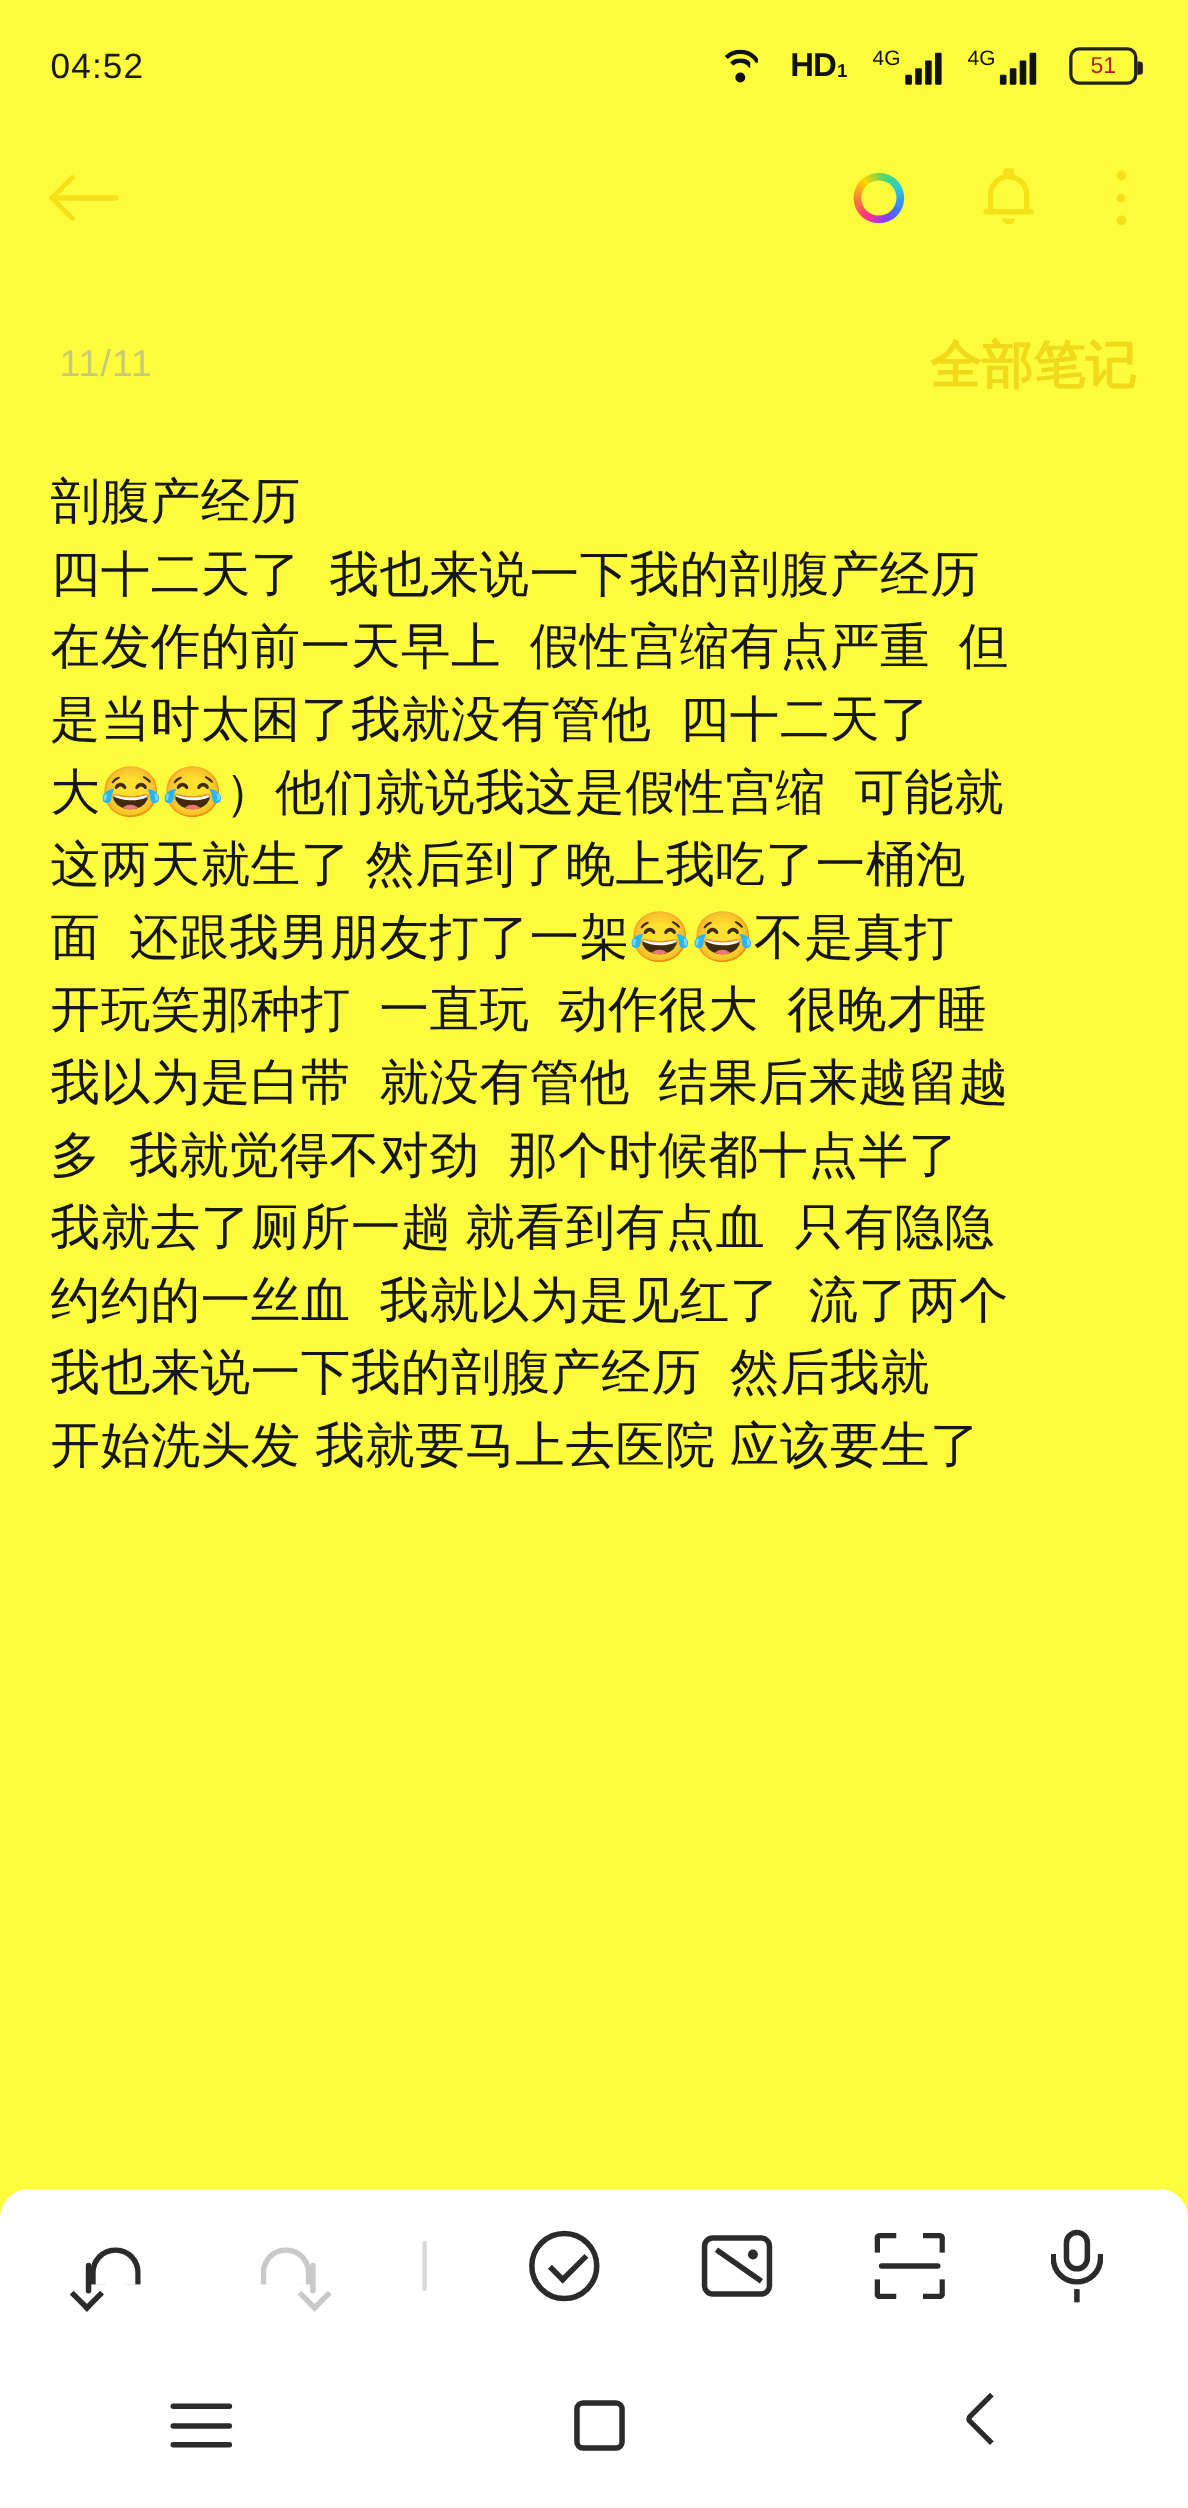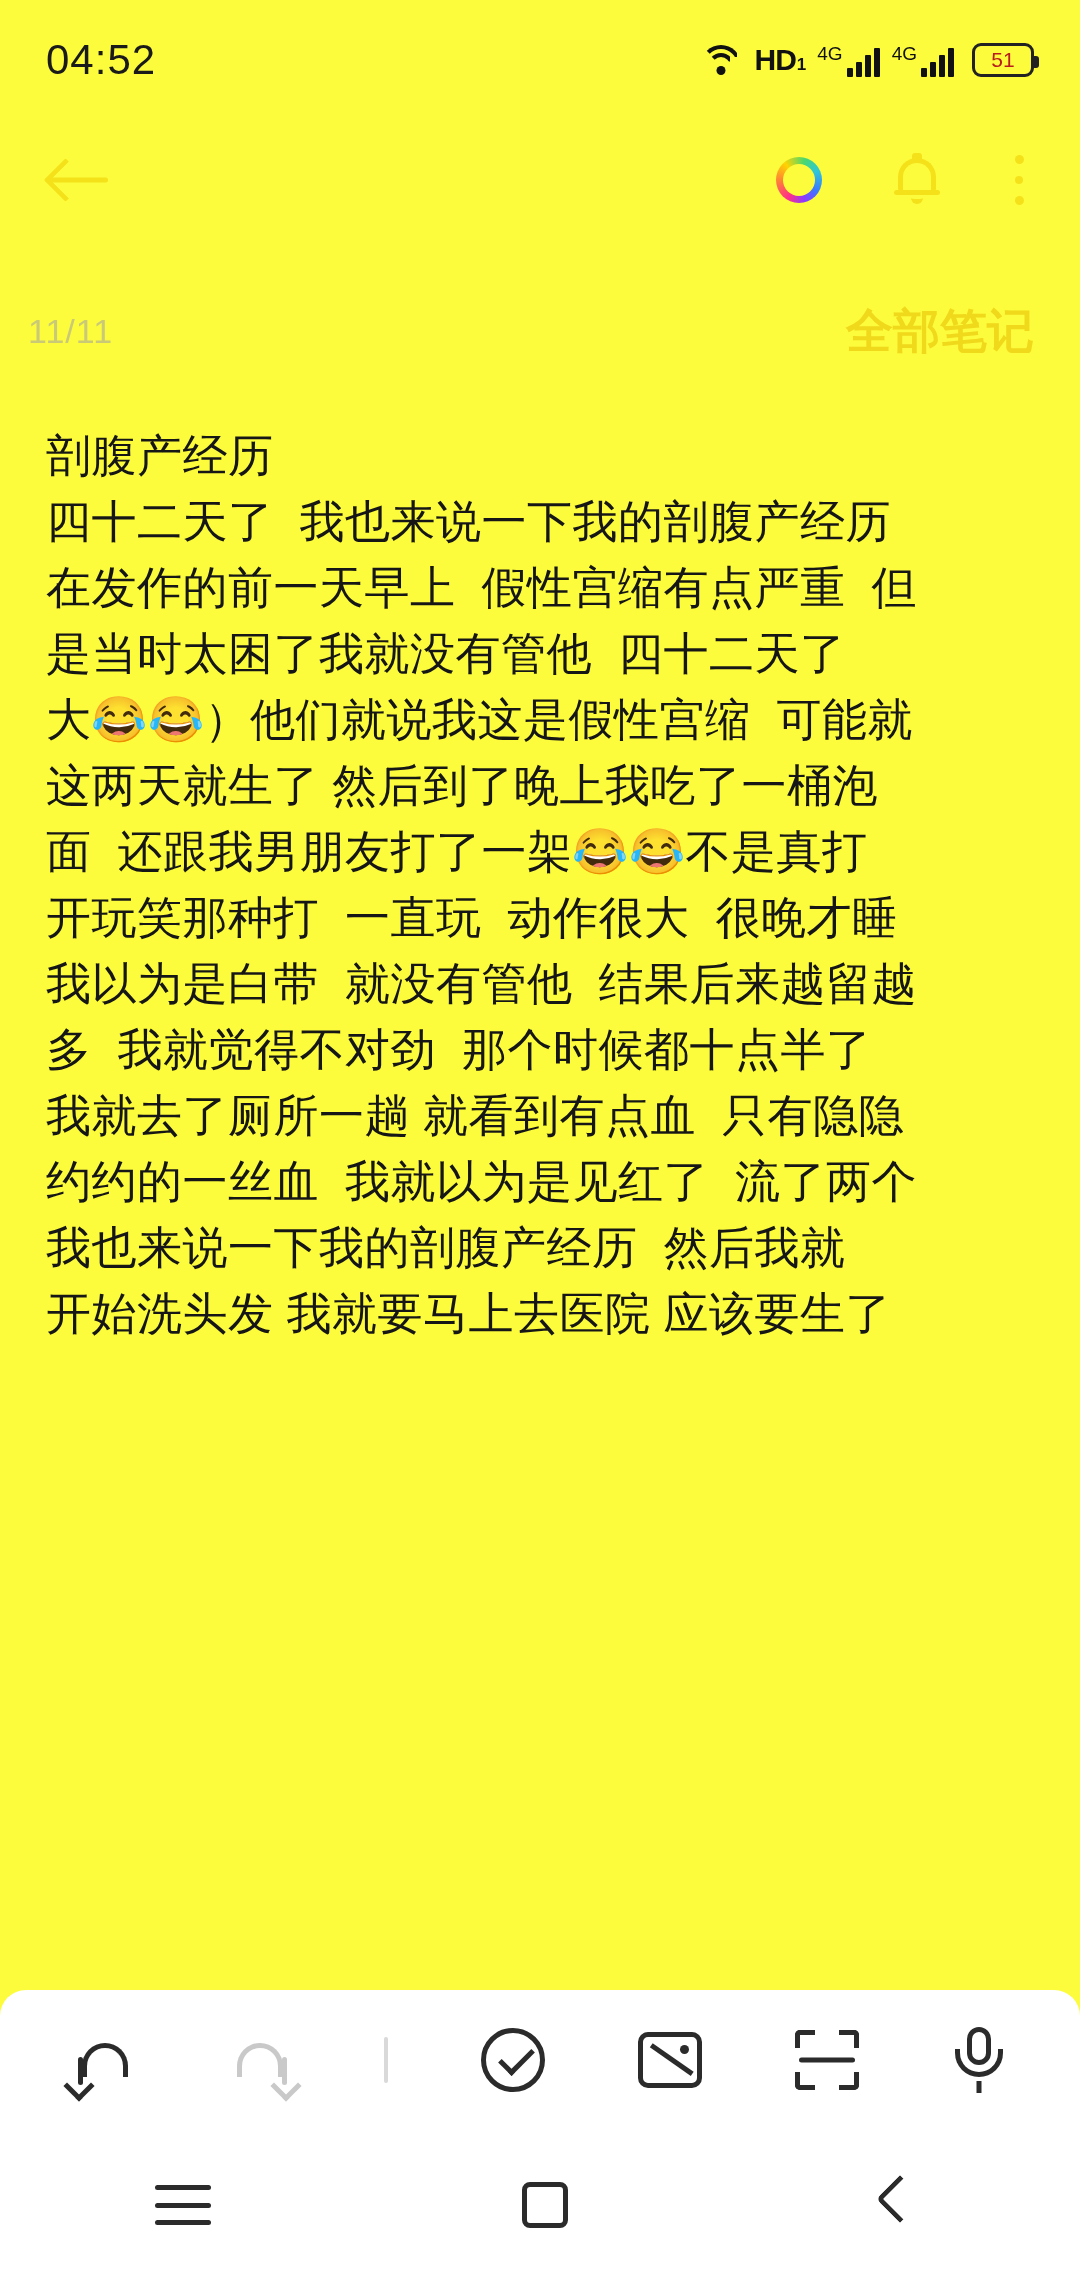--- a/index.html
+++ b/index.html
@@ -17,29 +17,29 @@
 
   
   .status-bar {
     height: 120px;
     display: flex;
     align-items: center;
     padding: 0 46px;
     position: relative;
   }
   .status-time {
-    font-size: 42px;
+    font-size: 32px;
     color: #1a1a1a;
     letter-spacing: 1px;
   }
   .status-right {
     margin-left: auto;
     display: flex;
     align-items: center;
-    gap: 12px;
+    gap: 24px;
   }
   .wifi-icon { width: 42px; height: 34px; position: relative; }
   .wifi-icon span {
     position: absolute;
     border: 4px solid #111;
     border-bottom-color: transparent;
     border-left-color: transparent;
     border-right-color: transparent;
     border-radius: 50% 50% 0 0 / 100% 100% 0 0;
     left: 50%;
@@ -189,21 +189,21 @@
     width: 9px; height: 9px;
     border-radius: 50%;
     background: #f4e11a;
   }
   .more-icon i:nth-child(2) { width: 8px; height: 8px; }
 
   
   .meta-row {
     display: flex;
     align-items: center;
-    padding: 60px 46px 0 28px;
+    padding: 60px 46px 0 54px;
     gap: 20px;
   }
   .meta-date {
     font-size: 34px;
     color: #c9c978;
     letter-spacing: 1px;
   }
   .meta-link {
     margin-left: auto;
     font-size: 47px;

